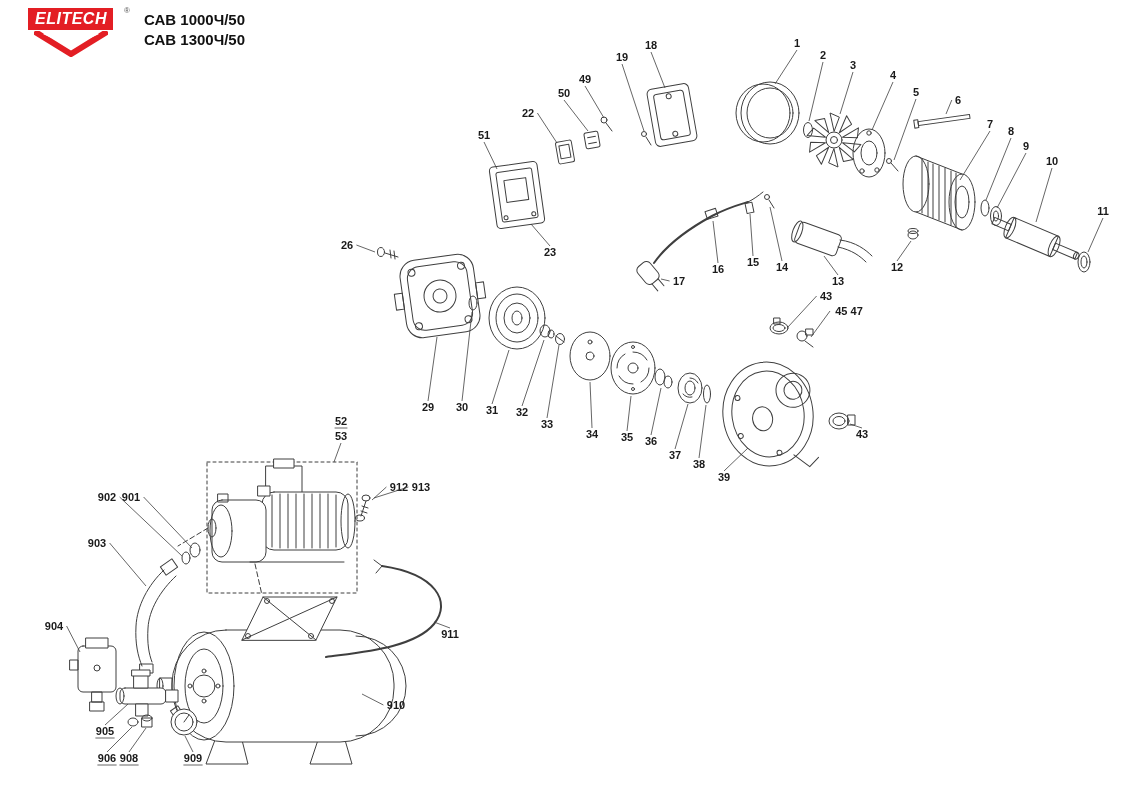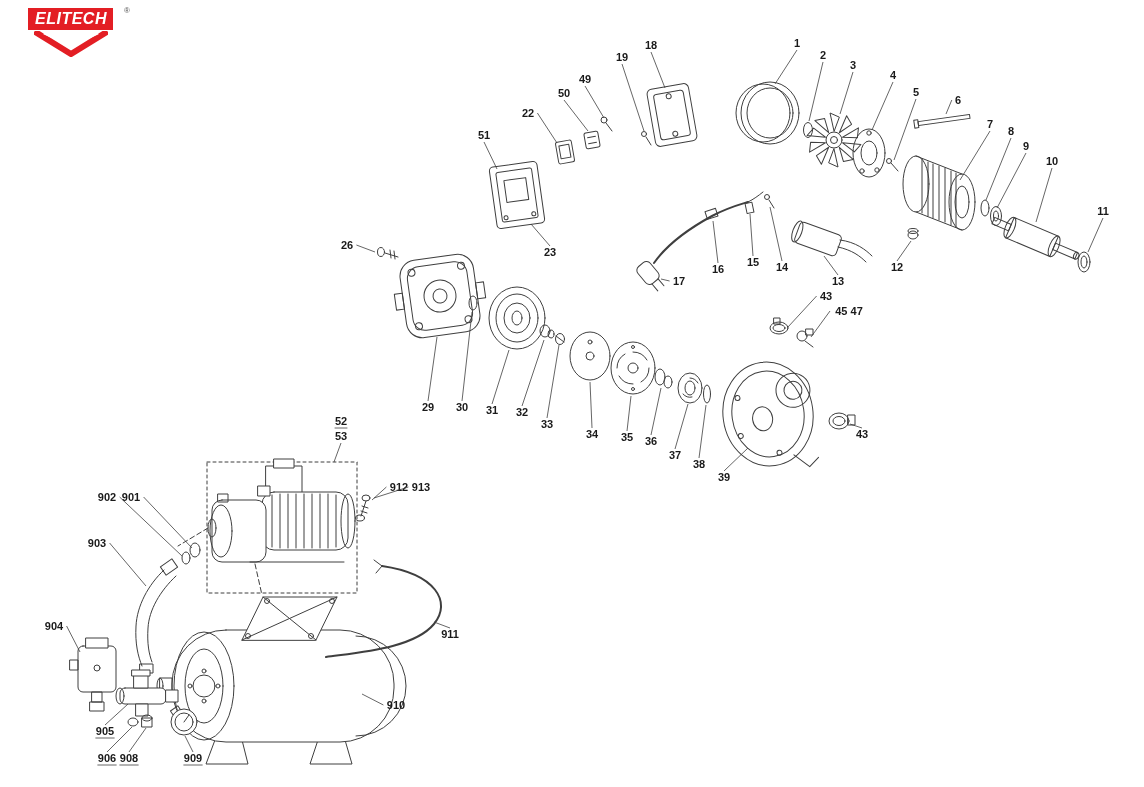--- a/index.html
+++ b/index.html
@@ -22,20 +22,24 @@
 <div id="page">
 
   <div id="header">
     <div class="logo">
       <span class="logo-band">ELITECH</span>
       <span class="logo-reg">®</span>
       <svg class="logo-chevron" width="74" height="26" viewBox="0 0 74 26">
         <path d="M3,2 L37,23 L71,2" fill="none" stroke="#e31e24" stroke-width="6" stroke-linecap="square"></path>
         <path d="M10,2 L37,14 L64,2" fill="none" stroke="#ffffff" stroke-width="3"></path>
       </svg>
+    </div>
+    <div class="models">
+      <div>САВ 1000Ч/50</div>
+      <div>САВ 1300Ч/50</div>
     </div>
   </div>
 
   <svg id="drawing" width="1144" height="787" viewBox="0 0 1144 787">
     <defs>
       <path id="blade" d="M0,-9 L-4,-27 L5,-23 Z"></path>
     </defs>
 
     <g stroke="#3f3f3f" fill="none" stroke-width="1" stroke-linecap="round" stroke-linejoin="round">
 

